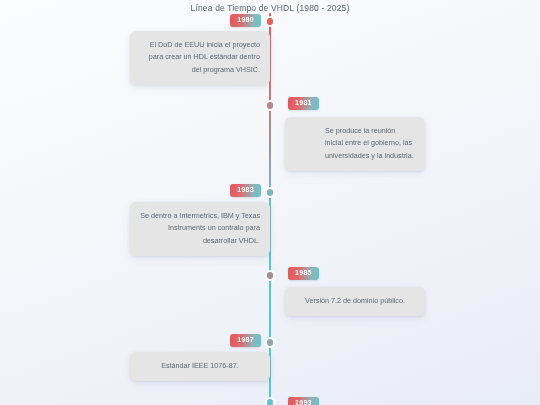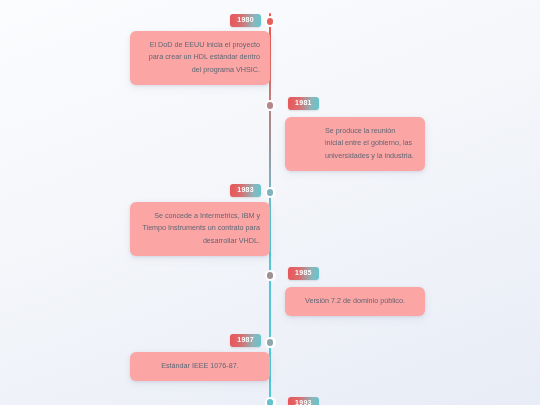--- a/index.html
+++ b/index.html
@@ -97,21 +97,21 @@
     box-shadow: 0 1px 2px rgba(90,100,120,0.18);
     white-space: nowrap;
     line-height: 1.1;
   }
 
   
   .event-card {
     position: absolute;
     width: 140px;
     box-sizing: border-box;
-    background: #fca5a5;
+    background: #e5e5e5;
     border-radius: 6px;
     padding: 8px 10px 9px 10px;
     font-size: 7.2px;
     line-height: 1.72;
     color: #5e6773;
     box-shadow: 0 1px 3px rgba(80,95,125,0.13), 0 3px 9px rgba(80,95,125,0.08);
   }
 
   
   .side-left .year-badge { right: 279px; }
@@ -119,20 +119,21 @@
 
   
   .side-right .year-badge { left: 288px; }
   .side-right .event-card { left: 285px; text-align: left; }
 </style>
 </head>
 <body>
 
 <div class="page">
 
+  <h1 class="timeline-title">Línea de Tiempo de VHDL (1980 - 2025)</h1>
 
   <div class="timeline-spine"></div>
 
   <div id="events-container">
       <div class="timeline-row side-left">
         <div class="node-dot" style="top: 16px;">
           <div class="dot-core" style="background: rgb(232, 96, 90);"></div>
         </div>
         <div class="year-badge" style="top: 14px;">1980</div>
         <div class="event-card" style="top: 31px;">El DoD de EEUU inicia el proyecto para crear un HDL estándar dentro del programa VHSIC.</div>
@@ -142,21 +143,21 @@
           <div class="dot-core" style="background: rgb(181, 134, 138);"></div>
         </div>
         <div class="year-badge" style="top: 97px;">1981</div>
         <div class="event-card" style="top: 117px; padding-left: 40px;">Se produce la reunión inicial entre el gobierno, las universidades y la industria.</div>
       </div>
       <div class="timeline-row side-left">
         <div class="node-dot" style="top: 187px;">
           <div class="dot-core" style="background: rgb(127, 179, 191);"></div>
         </div>
         <div class="year-badge" style="top: 184px;">1983</div>
-        <div class="event-card" style="top: 202px;">Se concede a Intermetrics, IBM y Tiempo Instruments un contrato para desarrollar VHDL.</div>
+        <div class="event-card" style="top: 202px;">Se dentro a Intermetrics, IBM y Texas Instruments un contrato para desarrollar VHDL.</div>
       </div>
       <div class="timeline-row side-right">
         <div class="node-dot" style="top: 270px;">
           <div class="dot-core" style="background: rgb(160, 143, 148);"></div>
         </div>
         <div class="year-badge" style="top: 267px;">1985</div>
         <div class="event-card" style="top: 287px; text-align: center;">Versión 7.2 de dominio público.</div>
       </div>
       <div class="timeline-row side-left">
         <div class="node-dot" style="top: 337px;">

